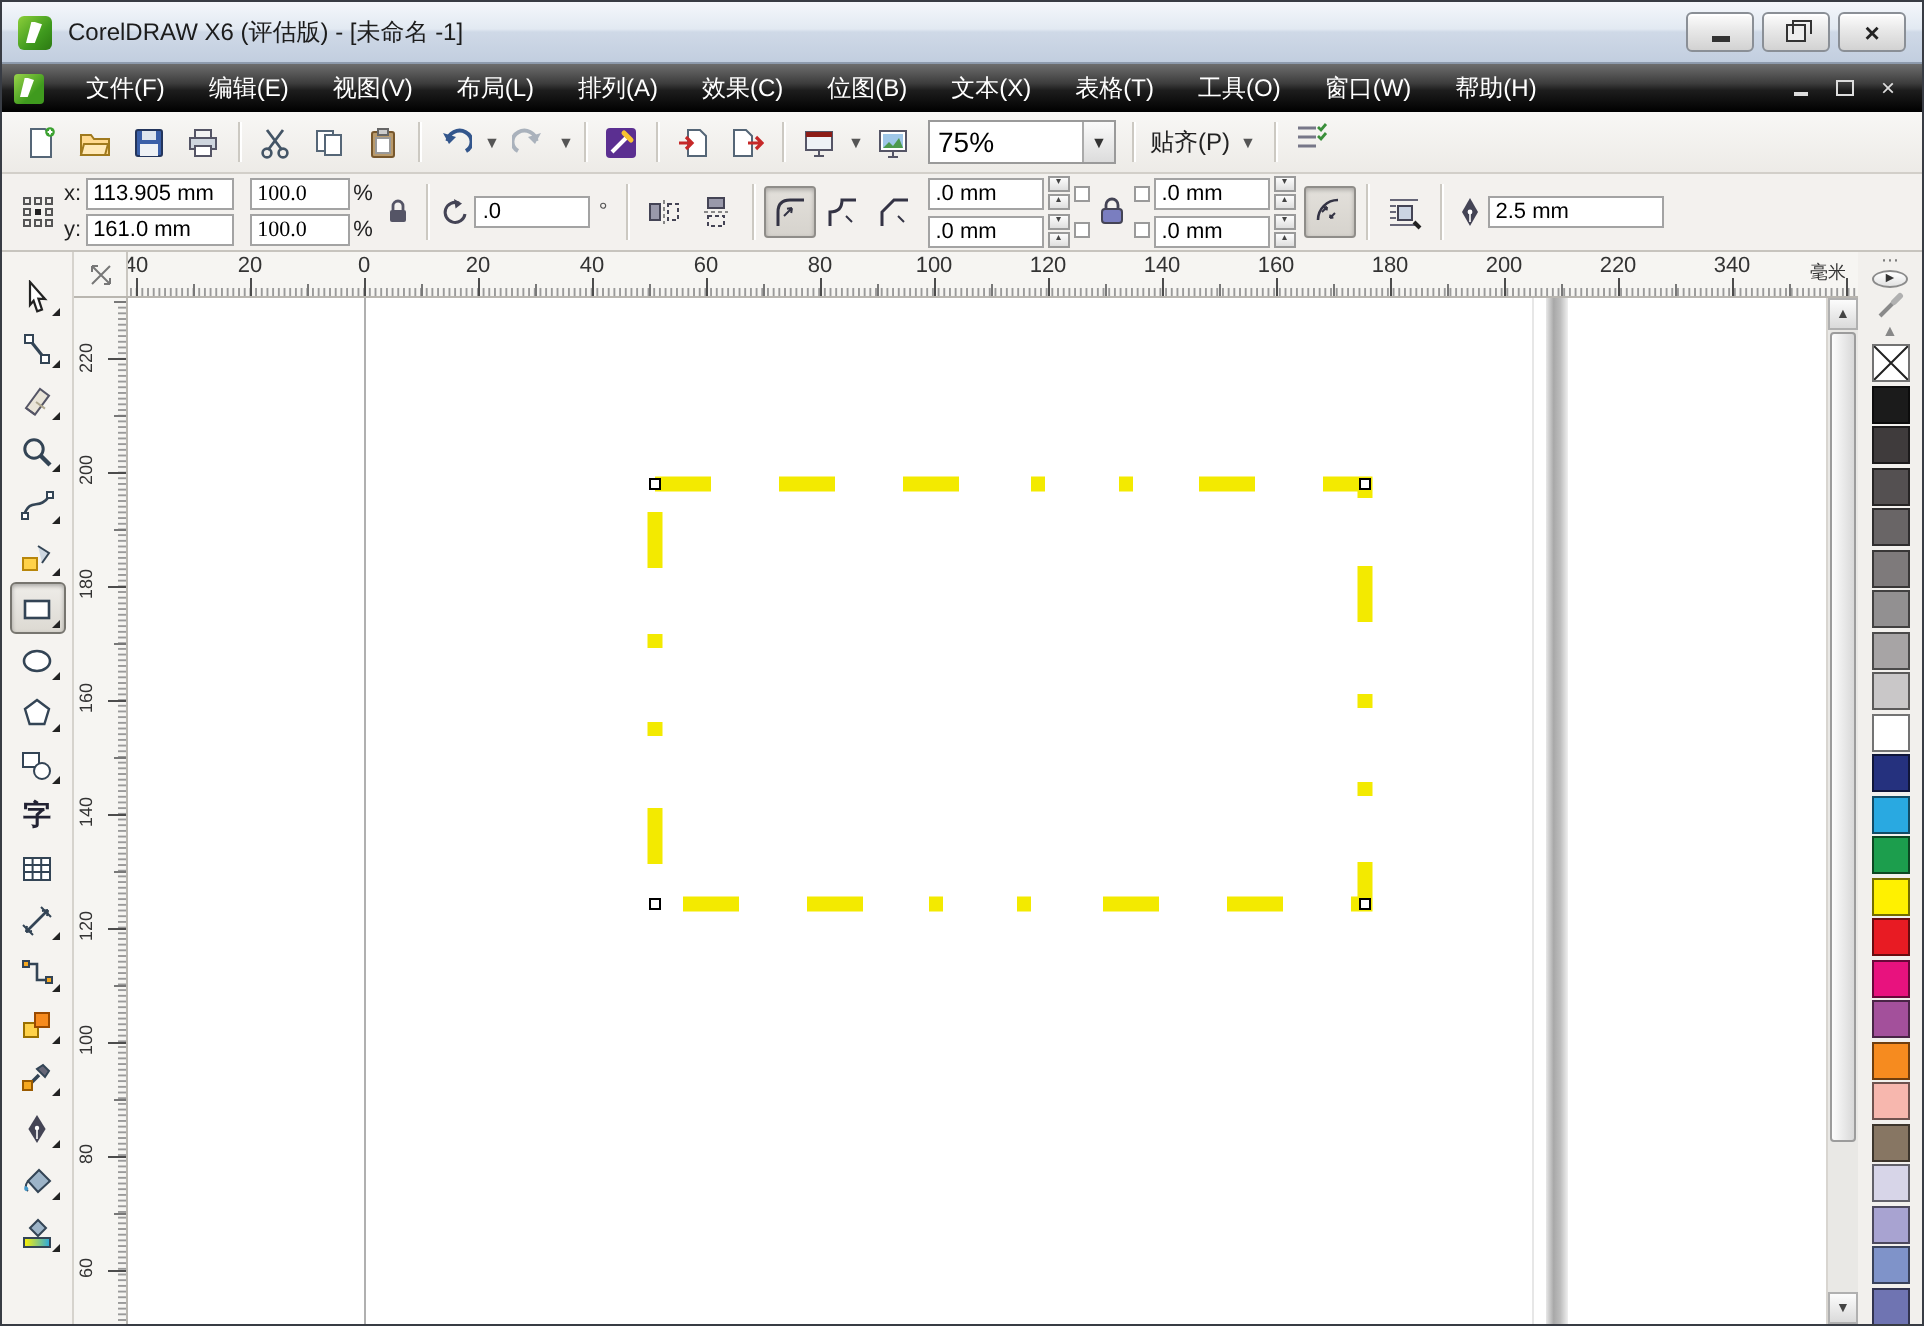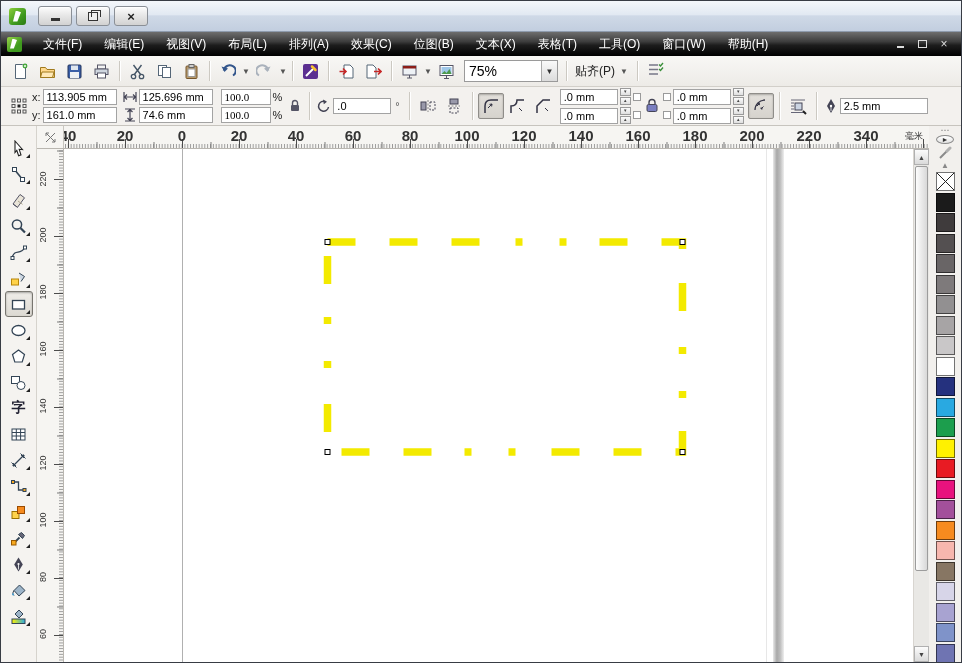--- a/index.html
+++ b/index.html
@@ -60,21 +60,21 @@
   .tool.selected{border-color:#77756f;background:linear-gradient(#efede9,#dcd9d2);box-shadow:inset 0 1px 2px rgba(0,0,0,.3);}
   .tool.flyout::after{content:"";position:absolute;right:2px;bottom:2px;border-left:4px solid transparent;border-bottom:4px solid #222;}
   .center-col{flex:1;display:flex;flex-direction:column;min-width:0;}
   .ruler-strip{height:22px;flex:0 0 22px;display:flex;background:#f6f5f2;border-bottom:1px solid #b9b6b0;}
   .ruler-corner{width:26px;flex:0 0 26px;border-right:1px solid #c9c6c0;display:flex;align-items:center;justify-content:center;}
   .hruler{flex:1;position:relative;overflow:hidden;}
   .hr-t{position:absolute;bottom:0;left:0;right:0;background-repeat:repeat-x;}
   .hr-minor{height:4px;background-image:linear-gradient(90deg,#9a9a9a 0 1px,transparent 1px);background-size:2.85px 100%;background-position-x:1px;}
   .hr-mid{height:6px;background-image:linear-gradient(90deg,#787878 0 1px,transparent 1px);background-size:28.5px 100%;background-position-x:4px;}
   .hr-major{height:9px;background-image:linear-gradient(90deg,#4c4c4c 0 1px,transparent 1px);background-size:57px 100%;background-position-x:4px;}
-  .hr-label{position:absolute;top:1px;transform:translateX(-50%);font-size:15px;color:#333;font-weight:bold;}
+  .hr-label{position:absolute;top:1px;transform:translateX(-50%);font-size:11px;color:#333;}
   .hr-unit{position:absolute;top:4px;right:6px;font-size:9px;color:#333;}
   .work-row{flex:1;display:flex;min-height:0;}
   .vruler{width:26px;flex:0 0 26px;background:#f6f5f2;border-right:1px solid #b9b6b0;position:relative;overflow:hidden;}
   .vr-t{position:absolute;right:0;top:0;bottom:0;background-repeat:repeat-y;}
   .vr-minor{width:4px;background-image:linear-gradient(180deg,#9a9a9a 0 1px,transparent 1px);background-size:100% 2.85px;background-position-y:1.5px;}
   .vr-mid{width:6px;background-image:linear-gradient(180deg,#787878 0 1px,transparent 1px);background-size:100% 28.5px;background-position-y:1.5px;}
   .vr-major{width:9px;background-image:linear-gradient(180deg,#4c4c4c 0 1px,transparent 1px);background-size:100% 57px;background-position-y:30px;}
   .vr-label{position:absolute;left:-4px;width:20px;text-align:center;transform:rotate(-90deg);font-size:9px;color:#333;}
   .canvas{flex:1;position:relative;background:#fff;overflow:hidden;}
   .page-left-line{position:absolute;left:118px;top:0;bottom:0;width:1px;background:#b0b0b0;}
@@ -96,20 +96,21 @@
   .swatch{width:19px;height:19px;margin-bottom:1.5px;border:1px solid rgba(0,0,0,.55);box-sizing:border-box;background:#fff;position:relative;}
   .swatch.none svg{position:absolute;inset:0;}
 </style>
 </head>
 <body>
 
 <div class="window">
 
   <div class="titlebar">
     <div class="app-logo"></div>
+    <div class="title-text">CorelDRAW X6 (评估版) - [未命名 -1]</div>
     <div class="win-btn">
         <div class="g-min"></div>
       </div>
     <div class="win-btn">
         <div class="g-restore"></div>
       </div>
     <div class="win-btn">
         <div class="g-close">×</div>
       </div>
   </div>
@@ -307,38 +308,20 @@
         </svg>
     </div>
     <div class="stack">
       <div class="row">
           <span>x:</span>
           <input class="pinput w72" value="113.905 mm" style="">
         </div>
       <div class="row">
           <span>y:</span>
           <input class="pinput w72" value="161.0 mm" style="">
-        </div>
-    </div>
-    <div class="stack" style="margin-left:6px;">
-      <div class="row">
-          <span class="mini-ico">
-            <svg viewBox="0 0 14 14">
-              <path d="M1 2 V12 M13 2 V12 M1 7 H13 M4 4.5 L1.5 7 4 9.5 M10 4.5 L12.5 7 10 9.5" fill="none" stroke="#445" stroke-width="1.2"></path>
-            </svg>
-          </span>
-          <input class="pinput w72" value="125.696 mm" style="">
-        </div>
-      <div class="row">
-          <span class="mini-ico">
-            <svg viewBox="0 0 14 14">
-              <path d="M2 1 H12 M2 13 H12 M7 1 V13 M4.5 4 L7 1.5 9.5 4 M4.5 10 L7 12.5 9.5 10" fill="none" stroke="#445" stroke-width="1.2"></path>
-            </svg>
-          </span>
-          <input class="pinput w72" value="74.6 mm" style="">
         </div>
     </div>
     <div class="stack" style="margin-left:8px;">
       <div class="row">
           <input class="pinput w46" value="100.0" style="">
           <span>%</span>
         </div>
       <div class="row">
           <input class="pinput w46" value="100.0" style="">
           <span>%</span>

